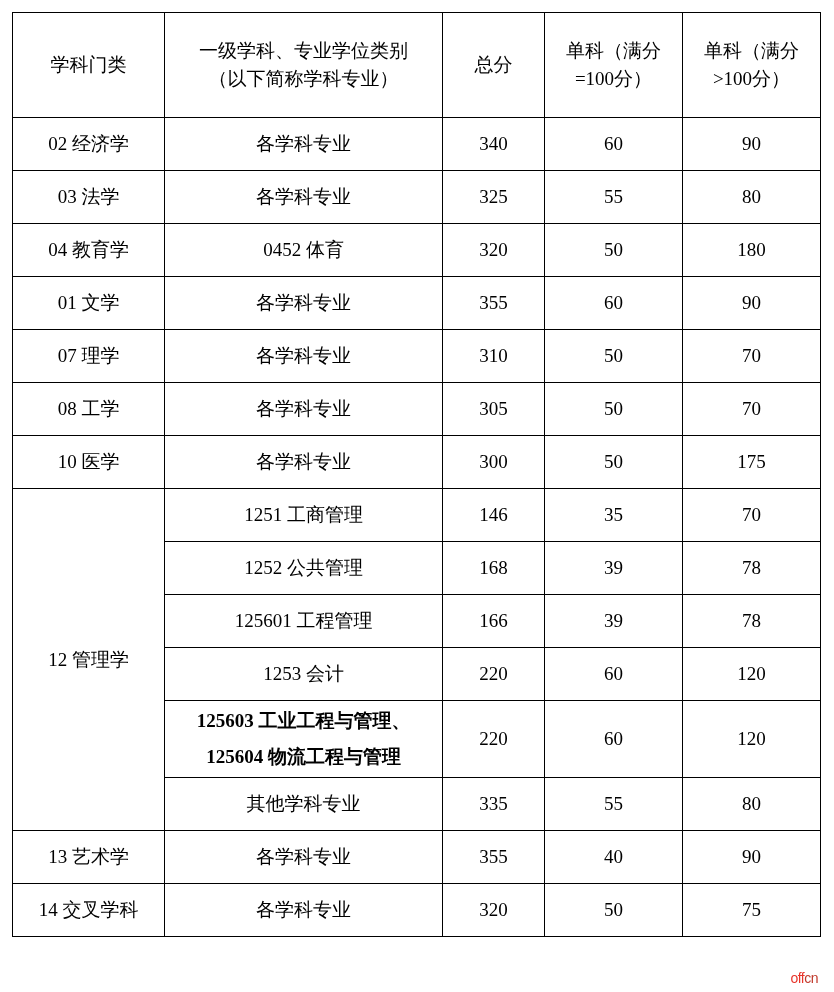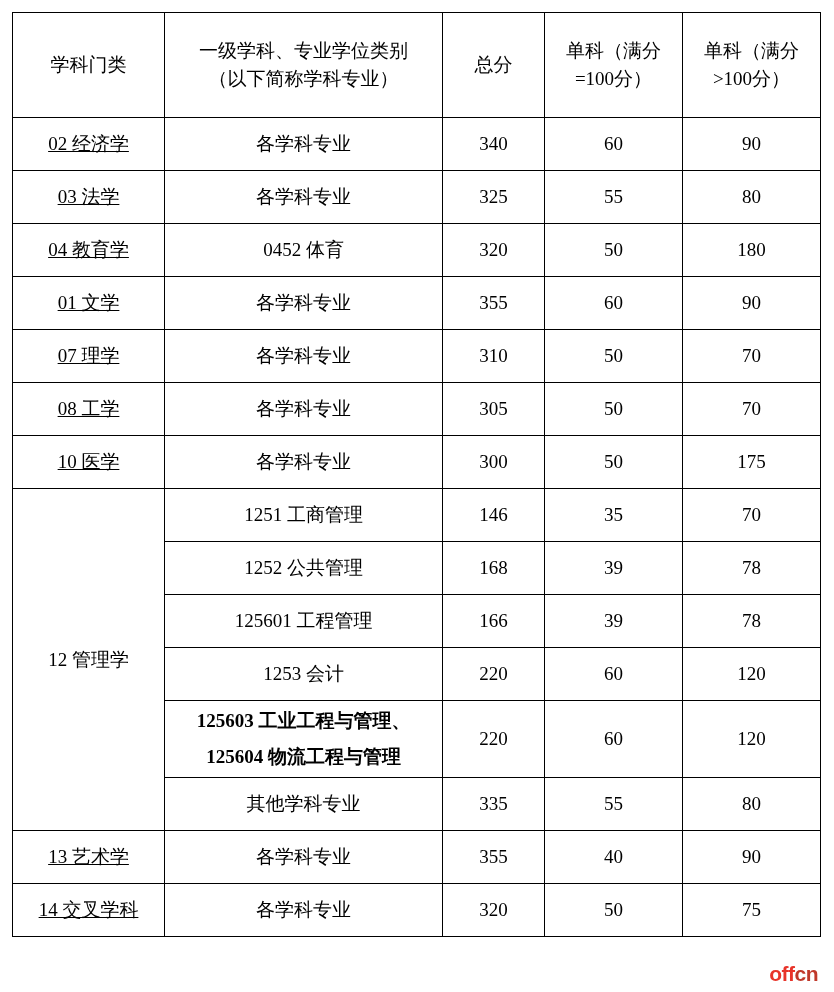--- a/index.html
+++ b/index.html
@@ -55,21 +55,20 @@
   .hd-two-line {
     text-align: left;
     padding-left: 14px;
   }
   .hd-two-line div { white-space: nowrap; }
 
   td.cat {
     text-align: left;
     padding-left: 14px;
     height: 52px;
-    text-decoration: underline;
   }
   td.major {
     text-align: left;
     padding-left: 14px;
     height: 52px;
     margin-left: 12px;
   }
   td.num {
     text-align: center;
     height: 52px;
@@ -85,22 +84,22 @@
     text-align: left;
     padding-left: 14px;
     vertical-align: middle;
   }
 
   .watermark {
     position: absolute;
     right: 16px;
     bottom: 6px;
     font-family: "Liberation Sans", sans-serif;
-    font-size: 21px;
-    font-weight: bold;
+    font-size: 14px;
+    font-weight: normal;
     letter-spacing: -0.5px;
   }
   .wm-red { color: #e8342a; }
   .wm-dark { color: #c0392b; }
 </style>
 </head>
 <body>
 
 <div class="sheet">
   <table class="score-table">

